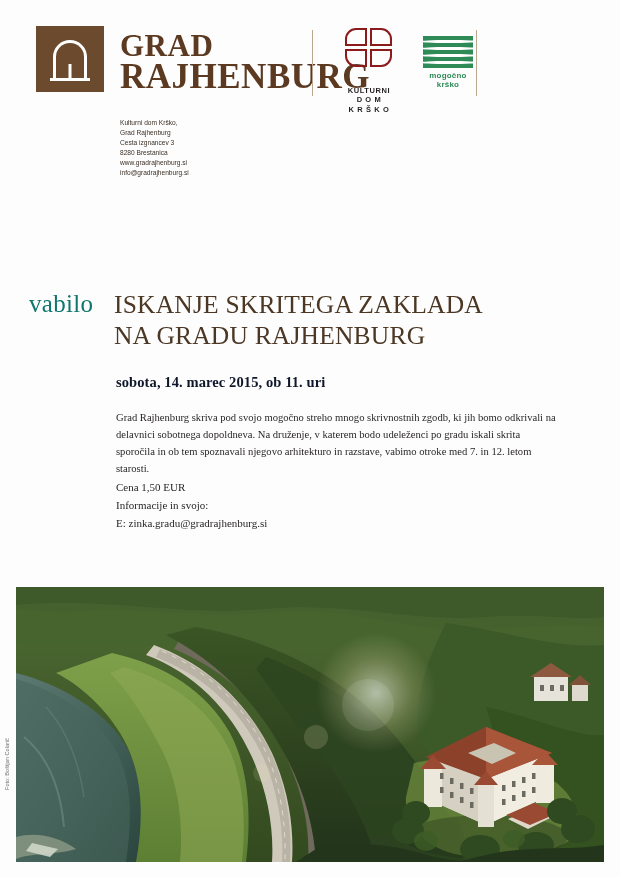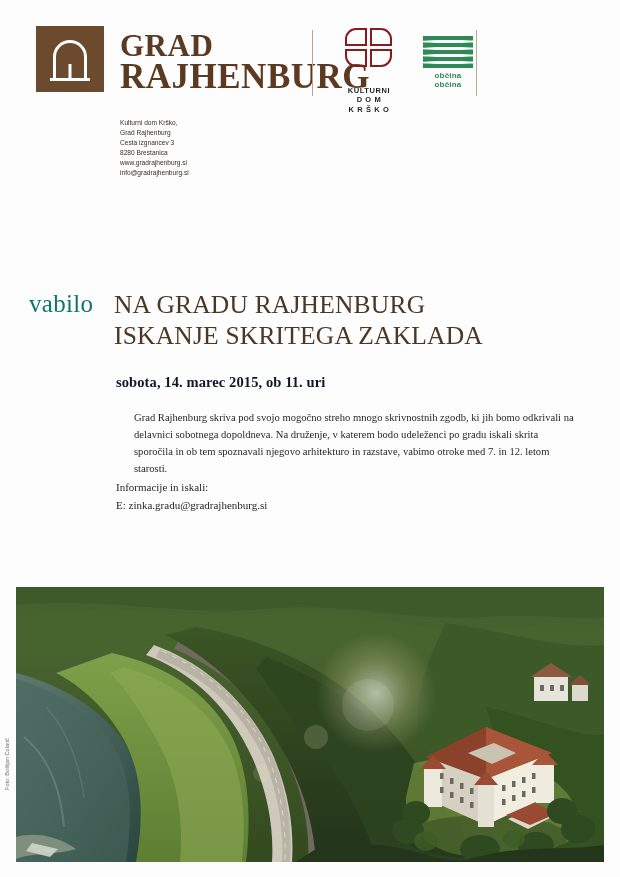--- a/index.html
+++ b/index.html
@@ -226,21 +226,20 @@
   .body-text {
     position: absolute;
     top: 409px;
     left: 116px;
     width: 442px;
     font-family: "Liberation Serif", serif;
     font-size: 10.6px;
     line-height: 1.62;
     color: #231f20;
     text-align: left;
-    margin-left: 18px;
   }
 
   .contact {
     position: absolute;
     top: 479px;
     left: 116px;
     width: 442px;
     font-family: "Liberation Serif", serif;
     font-size: 11px;
     line-height: 1.62;
@@ -306,48 +305,49 @@
       </div>
     </div>
 
     <div class="obk">
       <div class="obk-mark">
         <div class="wave" style="top:4px;"></div>
         <div class="wave" style="top:11px;"></div>
         <div class="wave" style="top:18px;"></div>
         <div class="wave" style="top:25px;"></div>
       </div>
-      <div class="obk-text">občina občina</div>
+      <div class="obk-text">mogočno krško</div>
     </div>
 
     <div class="divider-v2"></div>
 
     <div class="address">
       <div>Kulturni dom Krško,</div>
       <div>Grad Rajhenburg</div>
       <div>Cesta izgnancev 3</div>
       <div>8280 Brestanica</div>
       <div>www.gradrajhenburg.si</div>
       <div>info@gradrajhenburg.si</div>
     </div>
   </div>
 
   <div class="vabilo">vabilo</div>
 
   <div class="title">
+    <span class="t-line">ISKANJE SKRITEGA ZAKLADA</span>
     <span class="t-line">NA GRADU RAJHENBURG</span>
-    <span class="t-line">ISKANJE SKRITEGA ZAKLADA</span>
   </div>
 
   <div class="subtitle">sobota, 14. marec 2015, ob 11. uri</div>
 
   <div class="body-text">Grad Rajhenburg skriva pod svojo mogočno streho mnogo skrivnostnih zgodb, ki jih bomo odkrivali na delavnici sobotnega dopoldneva. Na druženje, v katerem bodo udeleženci po gradu iskali skrita sporočila in ob tem spoznavali njegovo arhitekturo in razstave, vabimo otroke med 7. in 12. letom starosti.</div>
 
   <div class="contact">
-    <span class="line">Informacije in iskali:</span>
+    <span class="line">Cena 1,50 EUR</span>
+    <span class="line">Informacije in svojo:</span>
     <span class="line">E: zinka.gradu@gradrajhenburg.si</span>
   </div>
 
   <div class="photo">
     <svg width="588" height="275" viewBox="0 0 588 275" xmlns="http://www.w3.org/2000/svg" aria-hidden="true">
       <defs>
         <linearGradient id="forestTop" x1="0" y1="0" x2="0" y2="1">
           <stop offset="0%" stop-color="#4e6b33"></stop>
           <stop offset="100%" stop-color="#33491f"></stop>
         </linearGradient>

